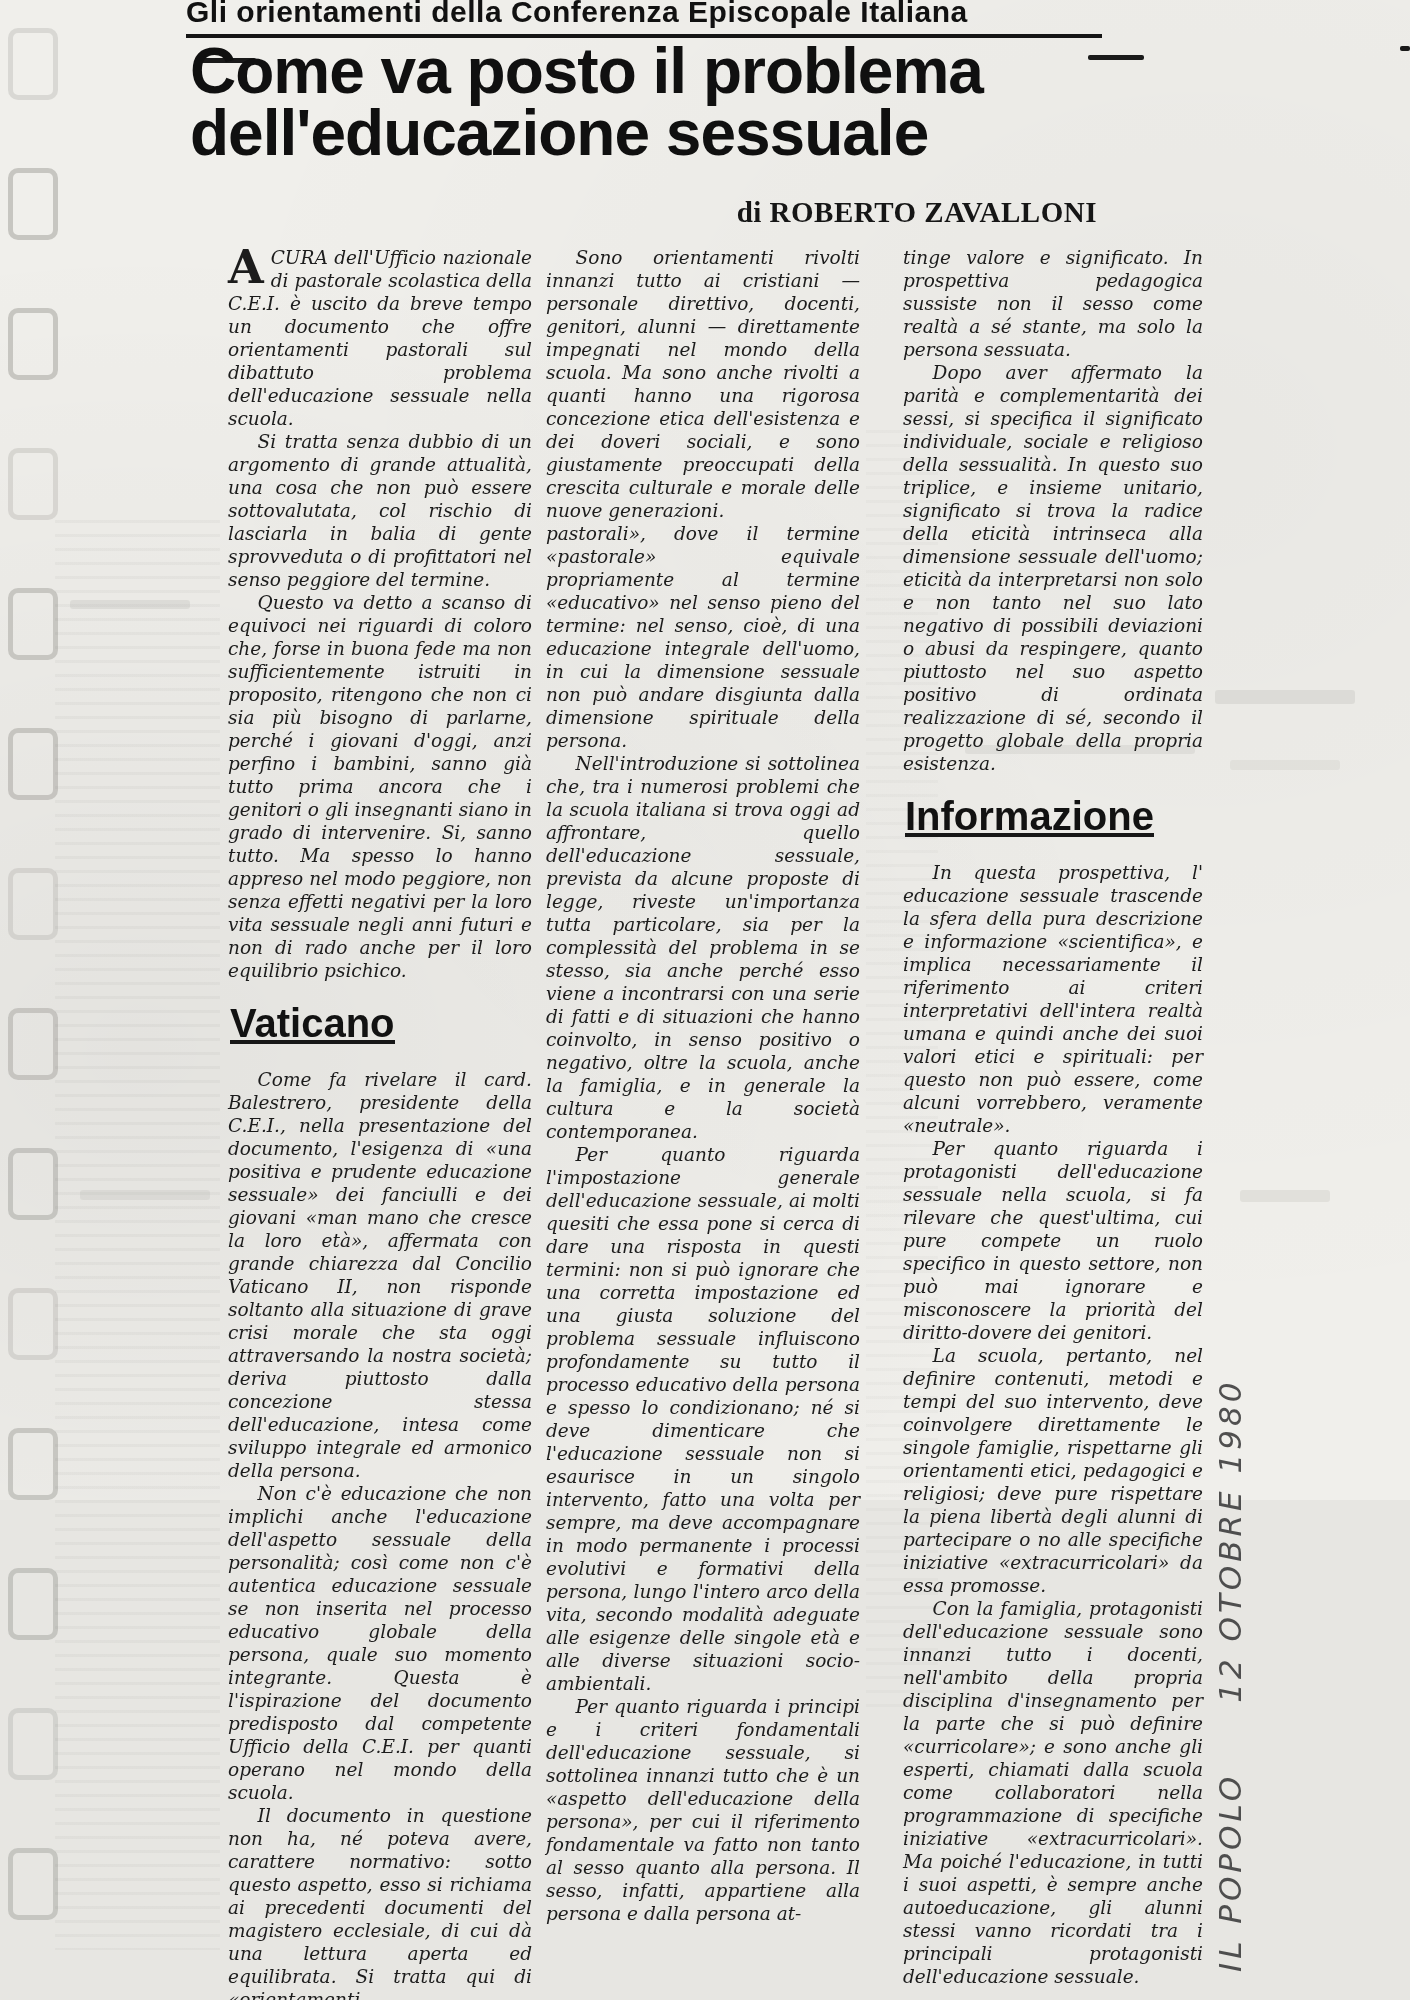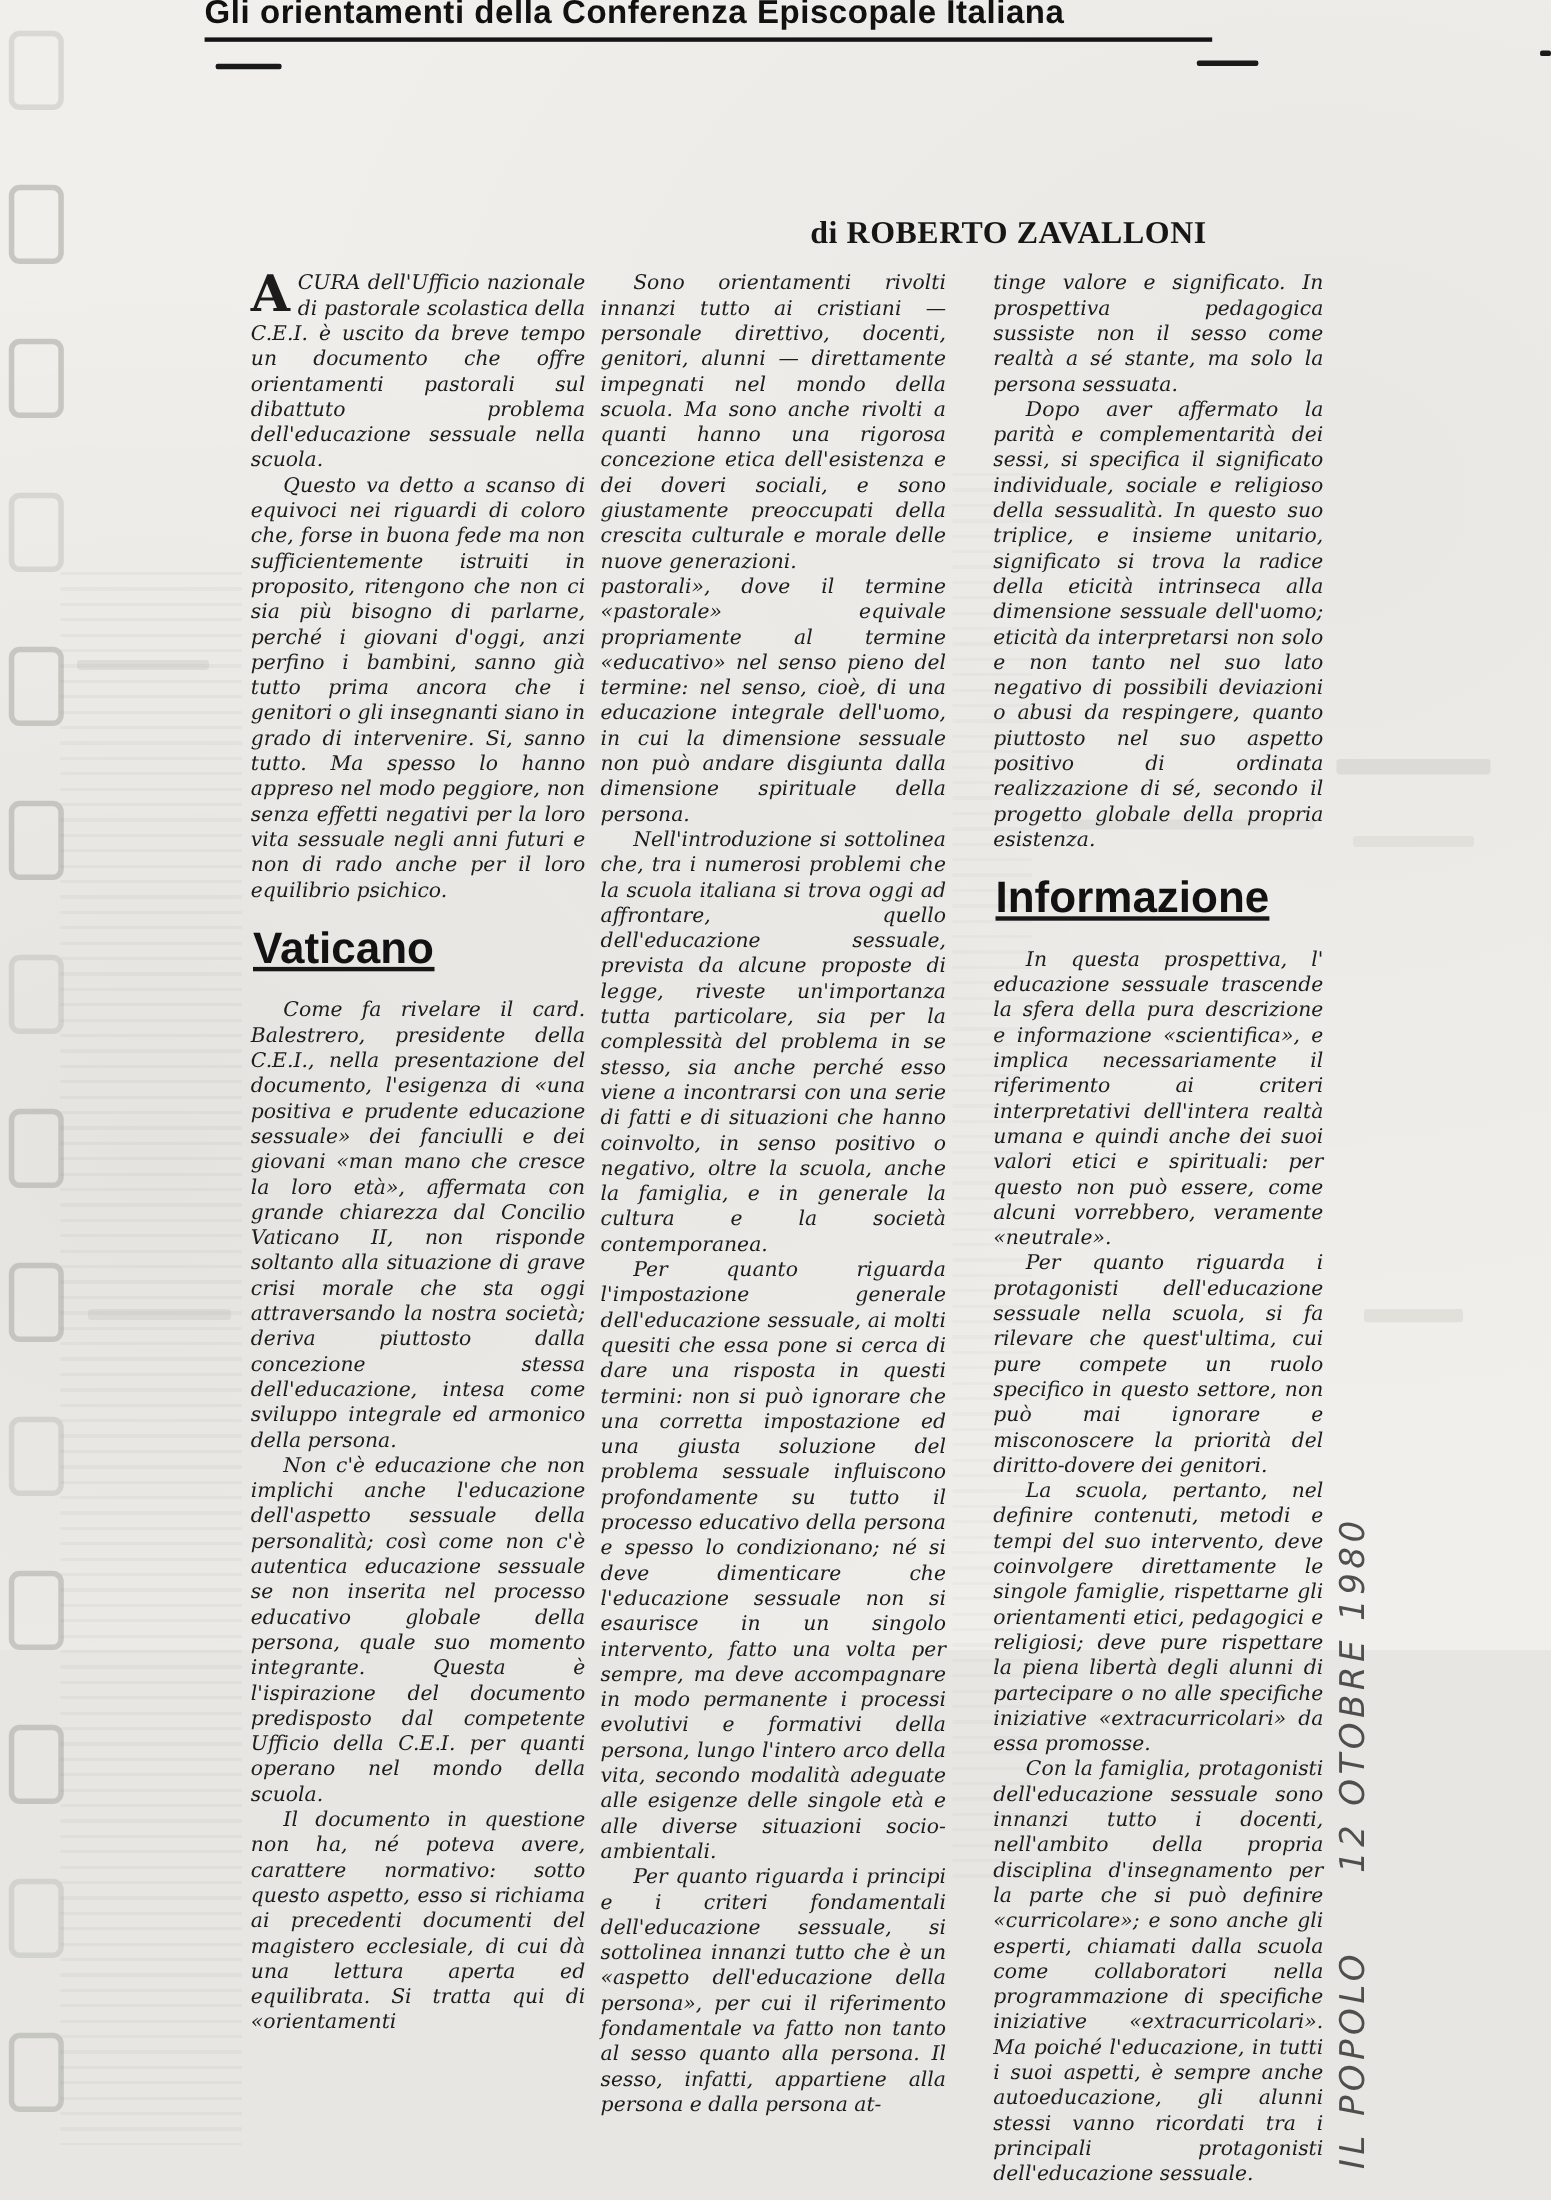--- a/index.html
+++ b/index.html
@@ -126,25 +126,30 @@
   <div class="smudge" style="left:70px;top:600px;width:120px;height:9px;"></div>
   <div class="smudge" style="left:80px;top:1190px;width:130px;height:10px;opacity:.18;"></div>
   <div class="smudge" style="left:1240px;top:1190px;width:90px;height:12px;opacity:.2;"></div>
 
   <div class="kicker">Gli orientamenti della Conferenza Episcopale Italiana</div>
 
   <div class="hl-dash" style="left:196px;top:58px;width:60px;"></div>
   <div class="hl-dash" style="left:1400px;top:46px;width:10px;"></div>
   <div class="hl-dash" style="left:1088px;top:55px;width:56px;"></div>
 
+  <div class="headline">
+    <div>Come va posto il problema</div>
+    <div>dell'educazione sessuale</div>
+  </div>
 
   <div class="byline">di ROBERTO ZAVALLONI</div>
 
   <div class="col col1">
       <p class="has-dropcap"><span class="dropcap">A</span>CURA dell'Ufficio nazionale di pastorale scolastica della C.E.I. è uscito da breve tempo un documento che offre orientamenti pastorali sul dibattuto problema dell'educazione sessuale nella scuola.</p>
+      <p>Si tratta senza dubbio di un argomento di grande attualità, una cosa che non può essere sottovalutata, col rischio di lasciarla in balia di gente sprovveduta o di profittatori nel senso peggiore del termine.</p>
       <p>Questo va detto a scanso di equivoci nei riguardi di coloro che, forse in buona fede ma non sufficientemente istruiti in proposito, ritengono che non ci sia più bisogno di parlarne, perché i giovani d'oggi, anzi perfino i bambini, sanno già tutto prima ancora che i genitori o gli insegnanti siano in grado di intervenire. Si, sanno tutto. Ma spesso lo hanno appreso nel modo peggiore, non senza effetti negativi per la loro vita sessuale negli anni futuri e non di rado anche per il loro equilibrio psichico.</p>
       <div class="section-heading"><span>Vaticano</span></div>
       <p>Come fa rivelare il card. Balestrero, presidente della C.E.I., nella presentazione del documento, l'esigenza di «una positiva e prudente educazione sessuale» dei fanciulli e dei giovani «man mano che cresce la loro età», affermata con grande chiarezza dal Concilio Vaticano II, non risponde soltanto alla situazione di grave crisi morale che sta oggi attraversando la nostra società; deriva piuttosto dalla concezione stessa dell'educazione, intesa come sviluppo integrale ed armonico della persona.</p>
       <p>Non c'è educazione che non implichi anche l'educazione dell'aspetto sessuale della personalità; così come non c'è autentica educazione sessuale se non inserita nel processo educativo globale della persona, quale suo momento integrante. Questa è l'ispirazione del documento predisposto dal competente Ufficio della C.E.I. per quanti operano nel mondo della scuola.</p>
       <p>Il documento in questione non ha, né poteva avere, carattere normativo: sotto questo aspetto, esso si richiama ai precedenti documenti del magistero ecclesiale, di cui dà una lettura aperta ed equilibrata. Si tratta qui di «orientamenti</p>
     </div>
   <div class="col col2">
       <p>Sono orientamenti rivolti innanzi tutto ai cristiani — personale direttivo, docenti, genitori, alunni — direttamente impegnati nel mondo della scuola. Ma sono anche rivolti a quanti hanno una rigorosa concezione etica dell'esistenza e dei doveri sociali, e sono giustamente preoccupati della crescita culturale e morale delle nuove generazioni.</p>
       <p style="text-indent: 0px;">pastorali», dove il termine «pastorale» equivale propriamente al termine «educativo» nel senso pieno del termine: nel senso, cioè, di una educazione integrale dell'uomo, in cui la dimensione sessuale non può andare disgiunta dalla dimensione spirituale della persona.</p>
       <p>Nell'introduzione si sottolinea che, tra i numerosi problemi che la scuola italiana si trova oggi ad affrontare, quello dell'educazione sessuale, prevista da alcune proposte di legge, riveste un'importanza tutta particolare, sia per la complessità del problema in se stesso, sia anche perché esso viene a incontrarsi con una serie di fatti e di situazioni che hanno coinvolto, in senso positivo o negativo, oltre la scuola, anche la famiglia, e in generale la cultura e la società contemporanea.</p>

